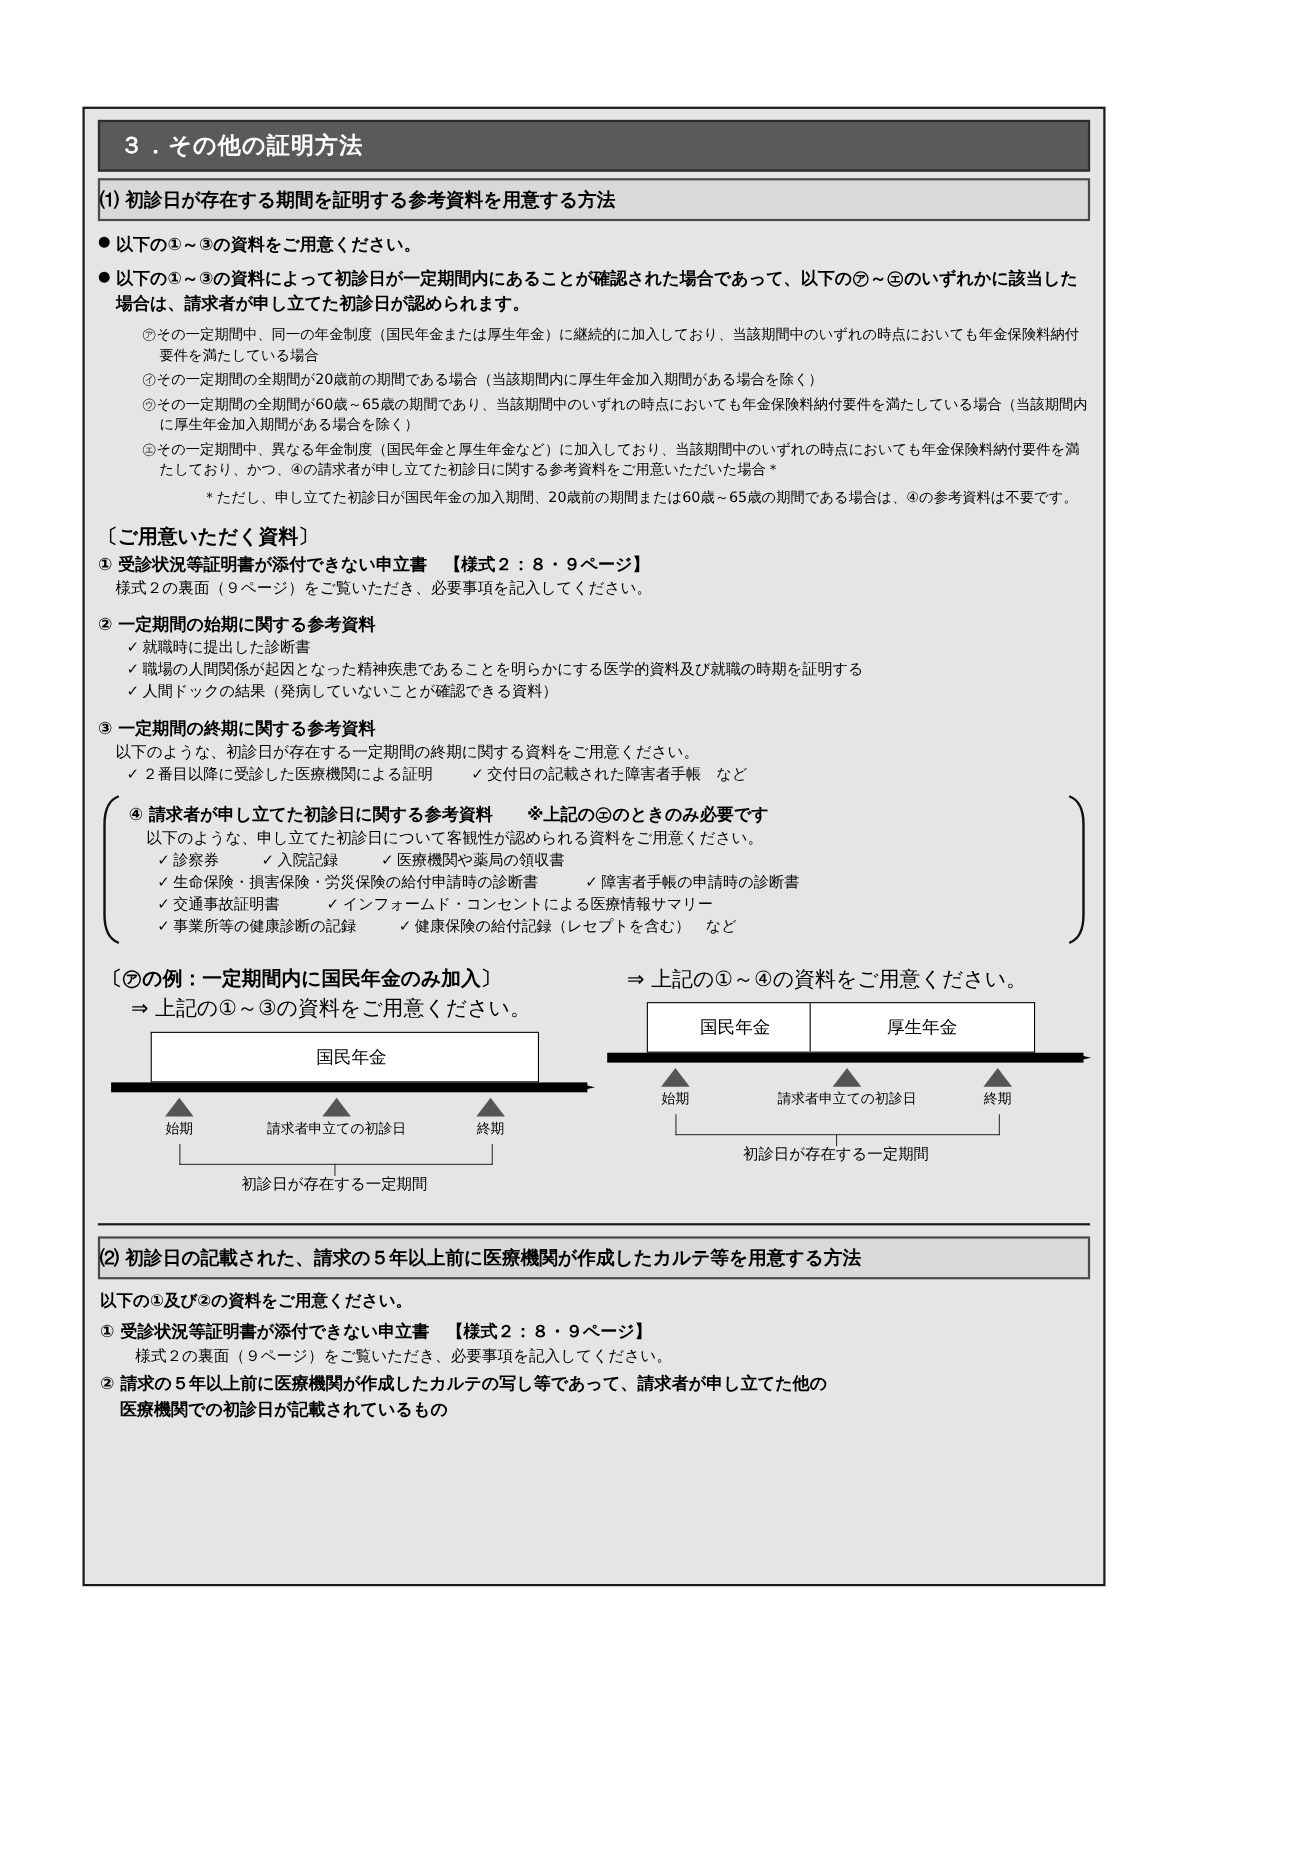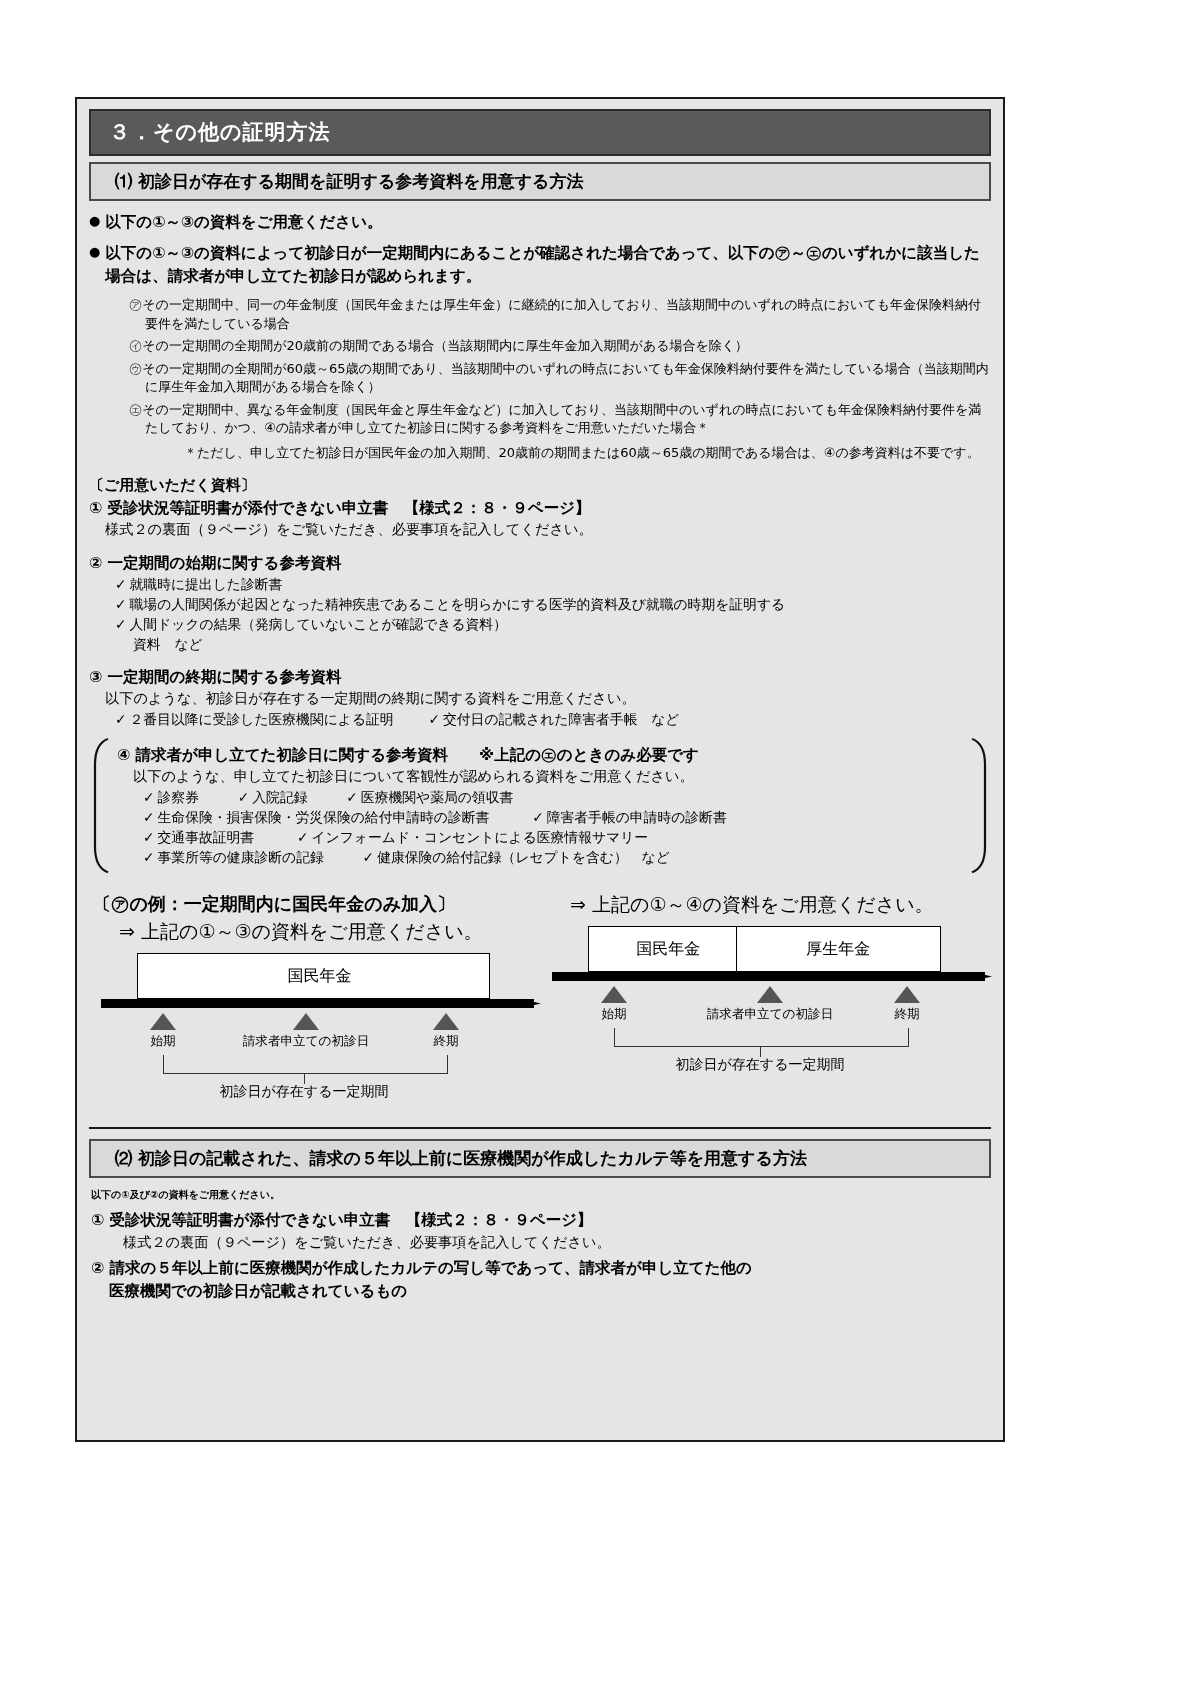--- a/index.html
+++ b/index.html
@@ -43,21 +43,21 @@
     padding: 7px 10px 8px 18px;
     border: 2px solid #2c2c2c;
     box-sizing: border-box;
     margin: 2px 0 6px 0;
   }
   .bar-light {
     background: #d9d9d9;
     color: #000000;
     font-weight: bold;
     font-size: 17px;
-    padding: 6px 8px 6px 24px;
+    padding: 6px 8px 6px 0;
     border: 2px solid #4a4a4a;
     box-sizing: border-box;
     margin: 0 0 10px 0;
   }
 
   
   .bullet-row {
     display: flex;
     align-items: flex-start;
     font-size: 15.5px;
@@ -83,21 +83,21 @@
   .note-star {
     font-size: 13px;
     line-height: 1.4;
     margin: 6px 0 0 0;
     padding-left: 108px;
     text-indent: -13px;
   }
 
   
   .prep-head {
-    font-size: 15px;
+    font-size: 18px;
     font-weight: bold;
     margin: 14px 0 2px 0;
   }
   .num-head {
     font-size: 15.5px;
     font-weight: bold;
     margin: 3px 0 1px 0;
   }
   .num-sub {
     font-size: 14.2px;
@@ -221,21 +221,21 @@
     position: absolute;
     top: 130px;
     font-size: 14px;
     white-space: nowrap;
     transform: translateX(-50%);
   }
 
   
   .sec2 { margin-top: 10px; }
   .sec2-lead {
-    font-size: 10px;
+    font-size: 15px;
     font-weight: bold;
     margin: 4px 0 8px 2px;
   }
   .sec2-num {
     font-size: 15.5px;
     font-weight: bold;
     margin: 6px 0 2px 2px;
   }
   .sec2-sub {
     font-size: 14.2px;
@@ -290,21 +290,20 @@
       <div class="num-head">② 一定期間の始期に関する参考資料</div>
       <div class="check-line">
         <span class="ck">✓</span><span>就職時に提出した診断書</span>
       </div>
       <div class="check-line">
         <span class="ck">✓</span><span>職場の人間関係が起因となった精神疾患であることを明らかにする医学的資料及び就職の時期を証明する</span>
       </div>
       <div class="check-line">
         <span class="ck">✓</span><span>人間ドックの結果（発病していないことが確認できる資料）</span>
       </div>
-      <div class="check-line cont-indent">資料　など</div>
 
       <div class="gap"></div>
 
       <div class="num-head">③ 一定期間の終期に関する参考資料</div>
       <div class="num-sub">以下のような、初診日が存在する一定期間の終期に関する資料をご用意ください。</div>
       <div class="check-line">
         <span class="ck">✓</span><span>２番目以降に受診した医療機関による証明</span>
         <span style="display:inline-block;width:26px"></span>
         <span class="ck">✓</span><span>交付日の記載された障害者手帳　など</span>
       </div>

